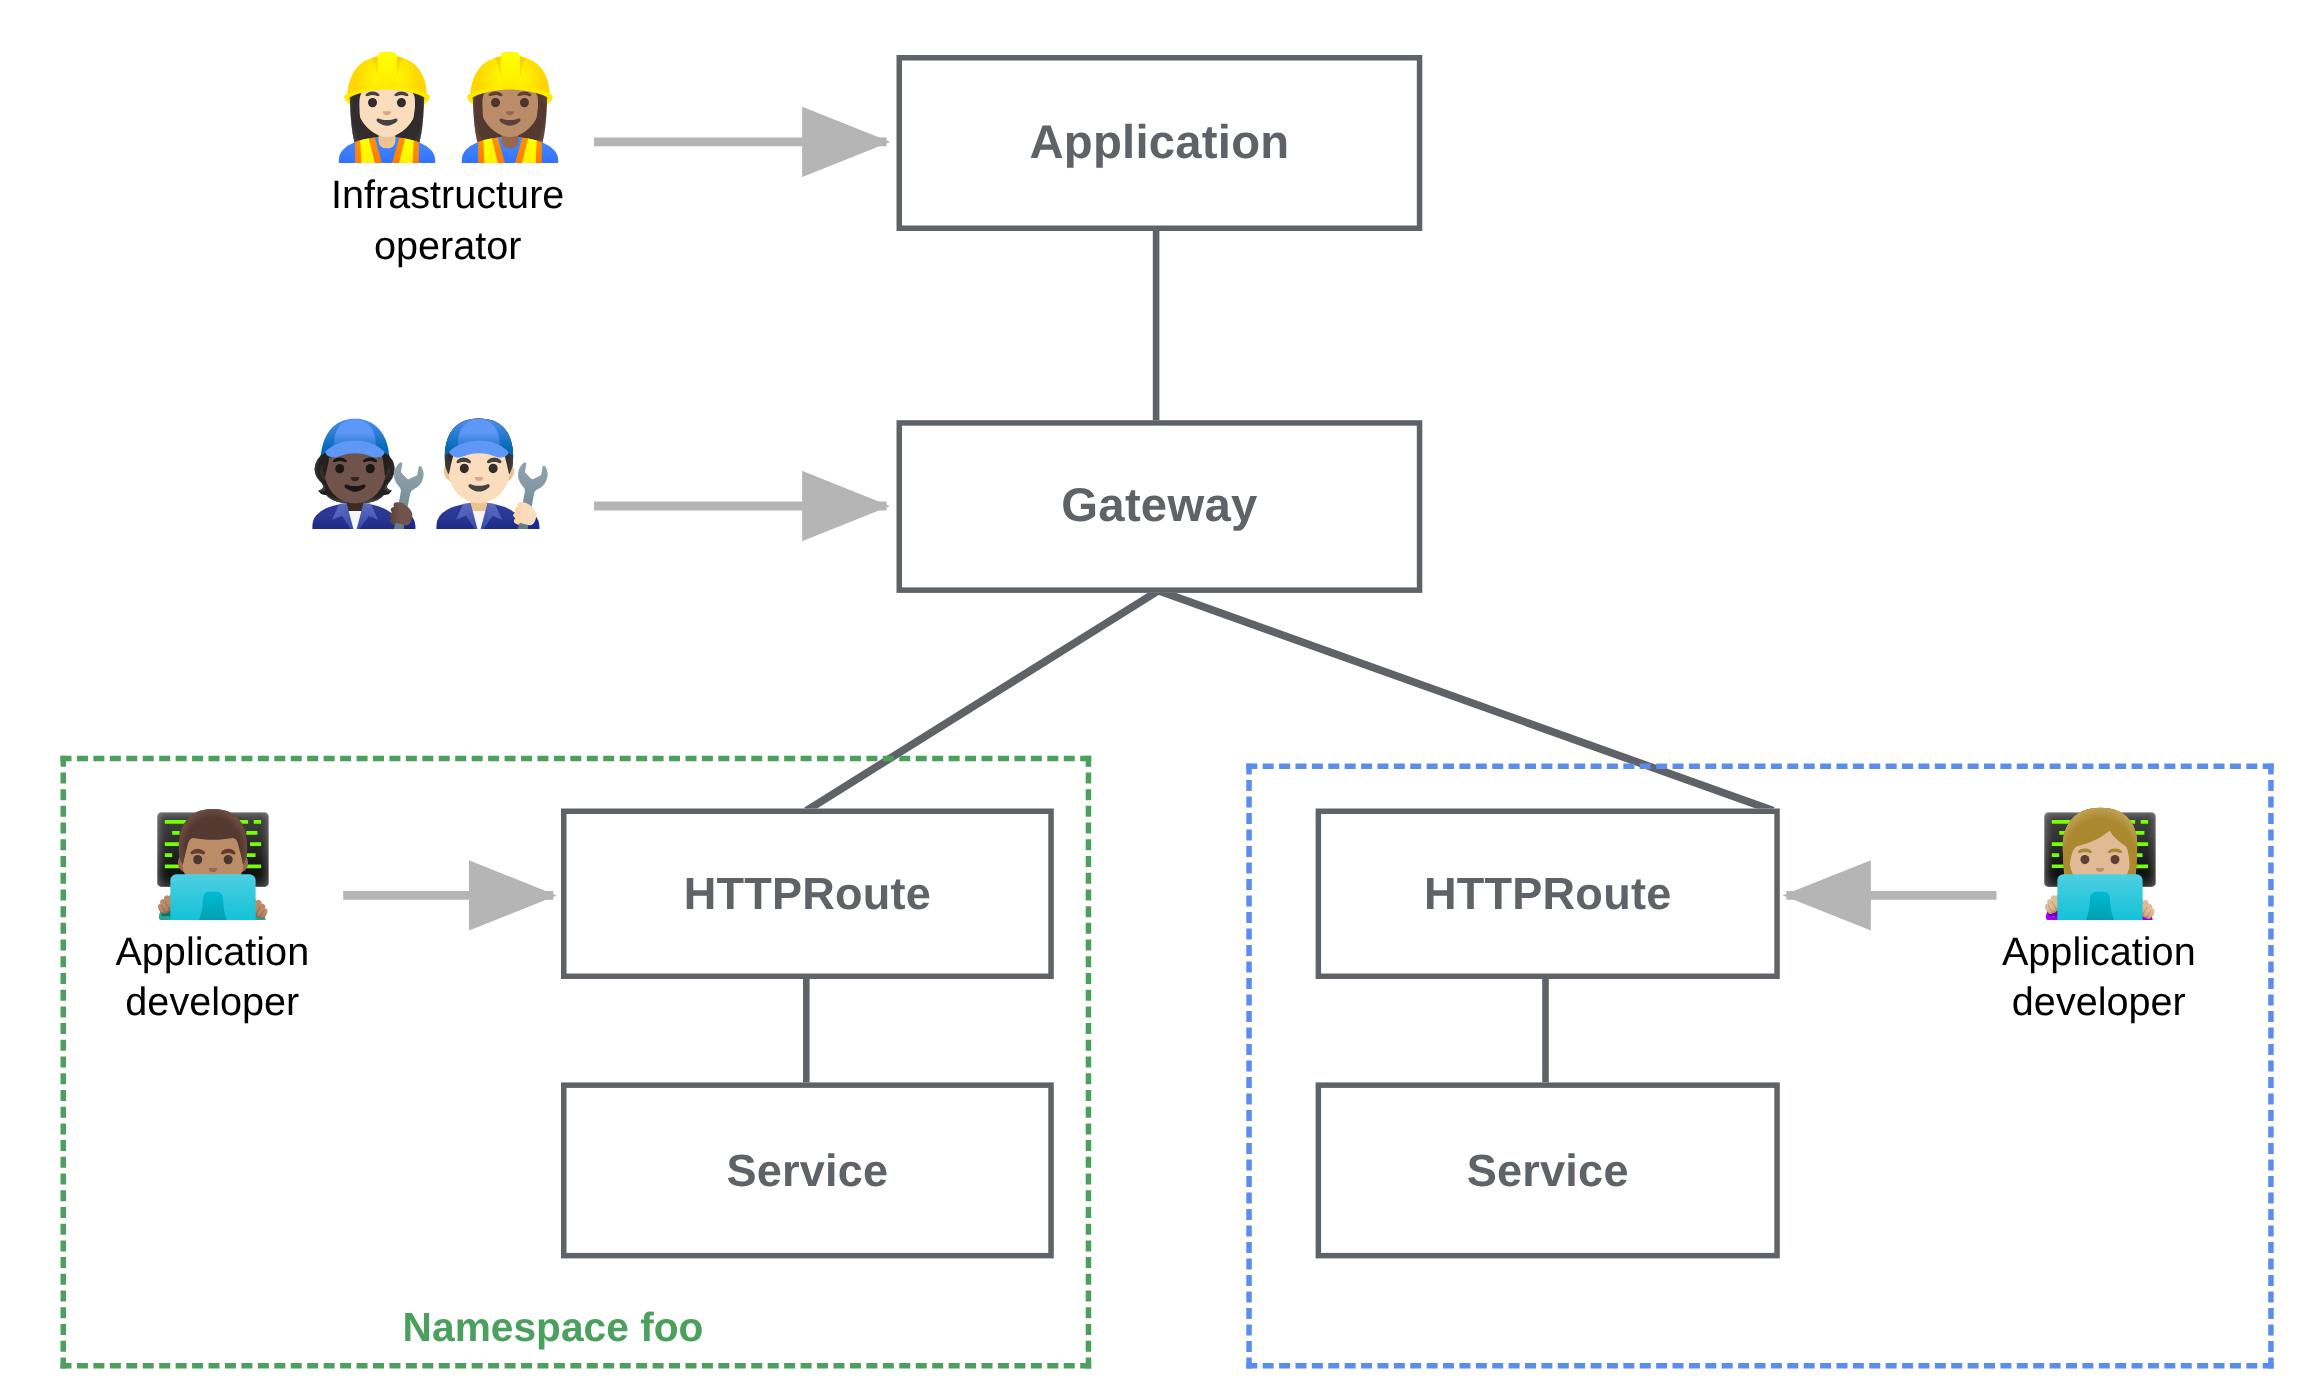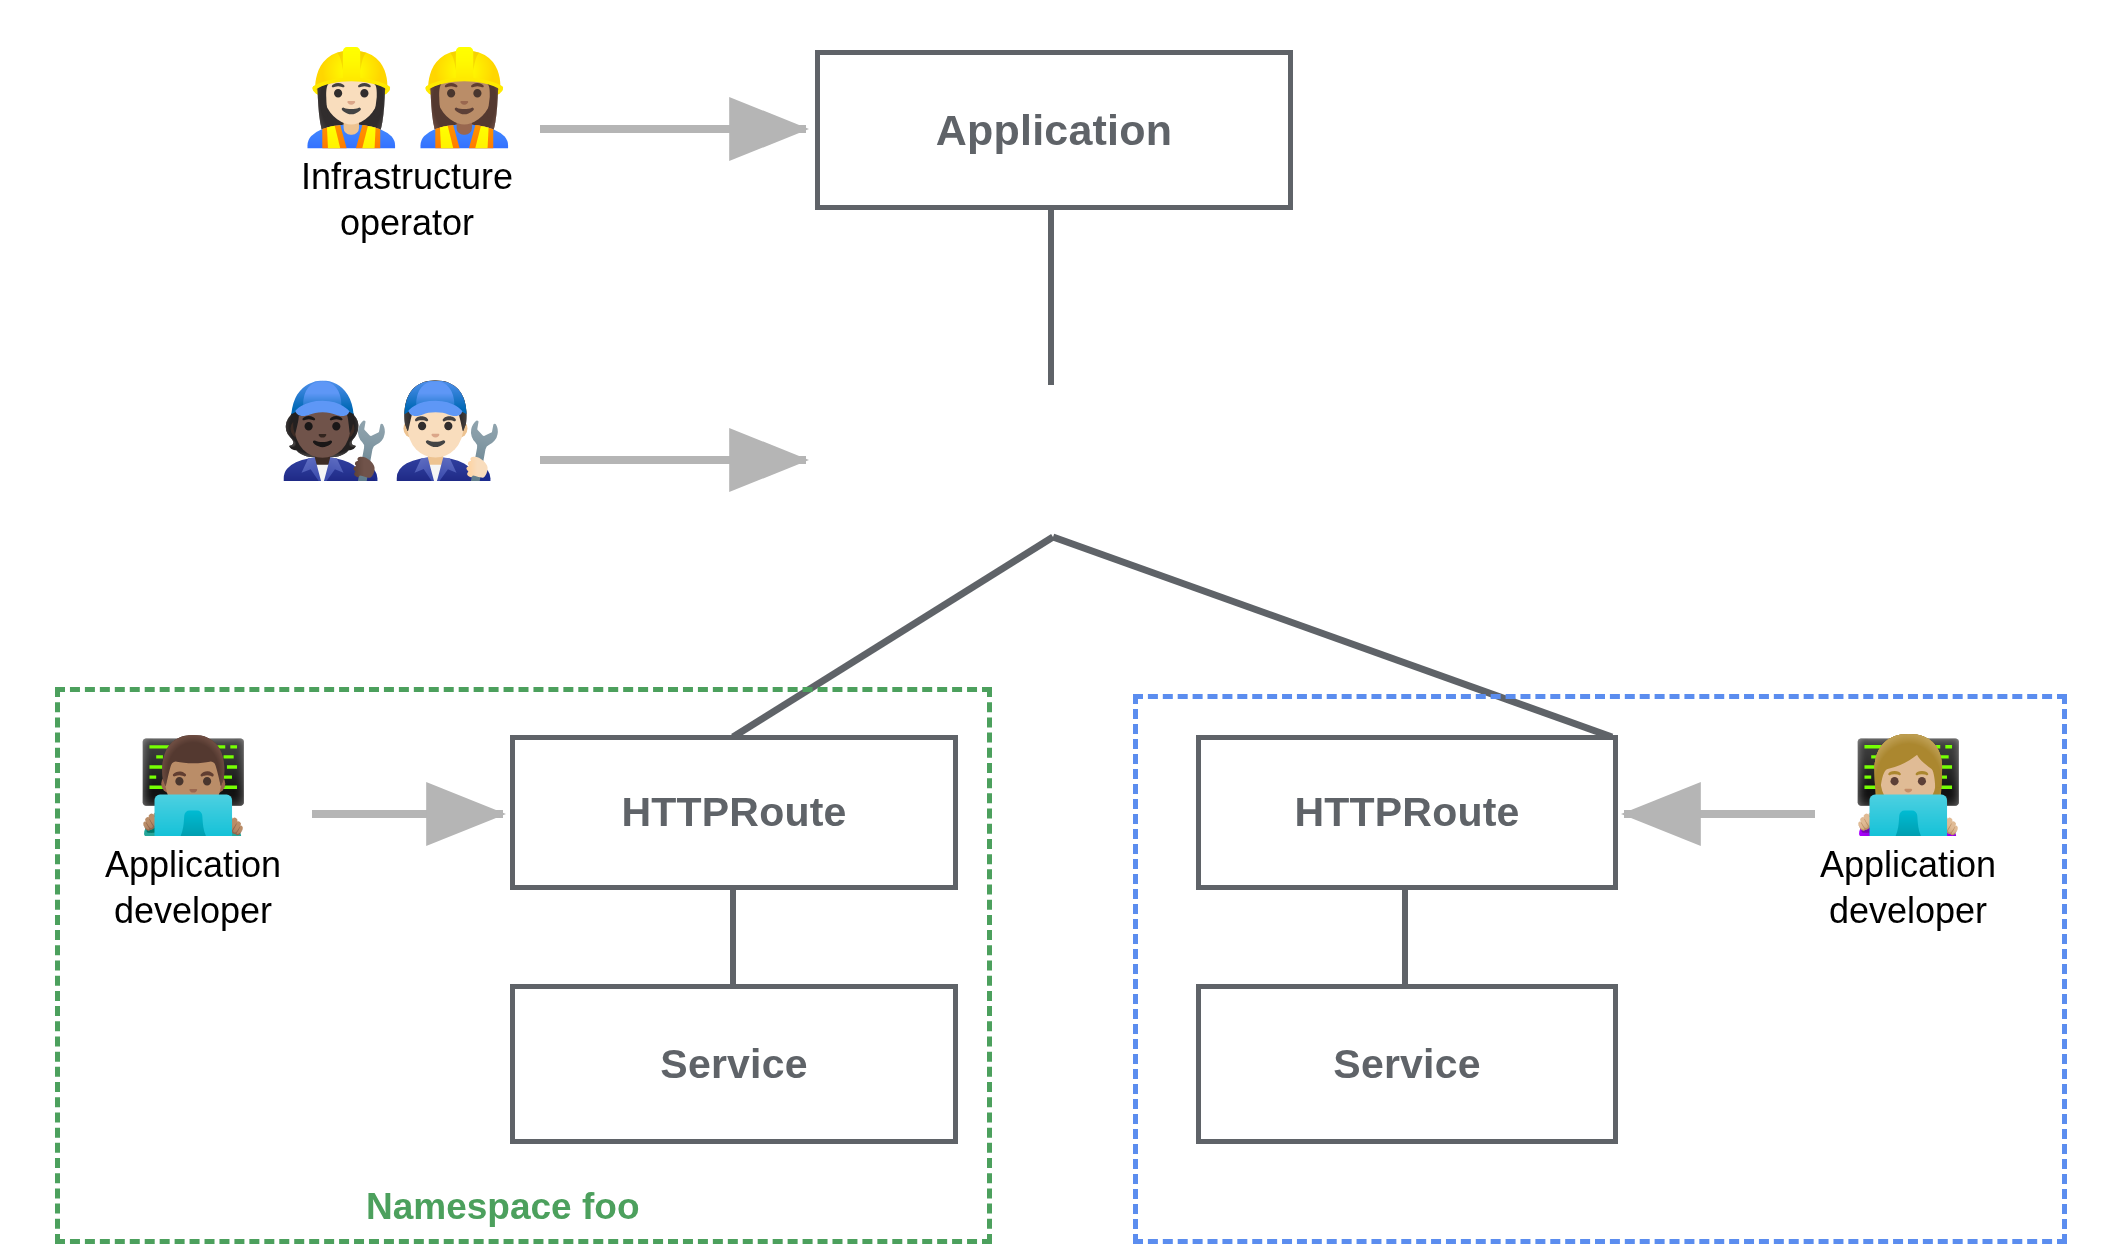--- a/index.html
+++ b/index.html
@@ -101,20 +101,23 @@
 
   <div class="ns-box ns-foo" style="left:55px; top:687px; width:937px; height:557px;"></div>
   <div class="ns-box ns-bar" style="left:1133px; top:694px; width:934px; height:550px;"></div>
 
   <div class="ns-label ns-label-foo" style="left:366px; top:1186px;">Namespace foo</div>
 
   <div class="node" style="left:815px; top:50px; width:478px; height:160px; font-size:43px;">
     <span>Application</span>
   </div>
 
+  <div class="node" style="left:815px; top:382px; width:478px; height:157px; font-size:43px;">
+    <span>Gateway</span>
+  </div>
 
   <div class="node" style="left:510px; top:735px; width:448px; height:155px; font-size:41px;">
     <span>HTTPRoute</span>
   </div>
 
   <div class="node" style="left:510px; top:984px; width:448px; height:160px; font-size:41px;">
     <span>Service</span>
   </div>
 
   <div class="node" style="left:1196px; top:735px; width:422px; height:155px; font-size:41px;">

